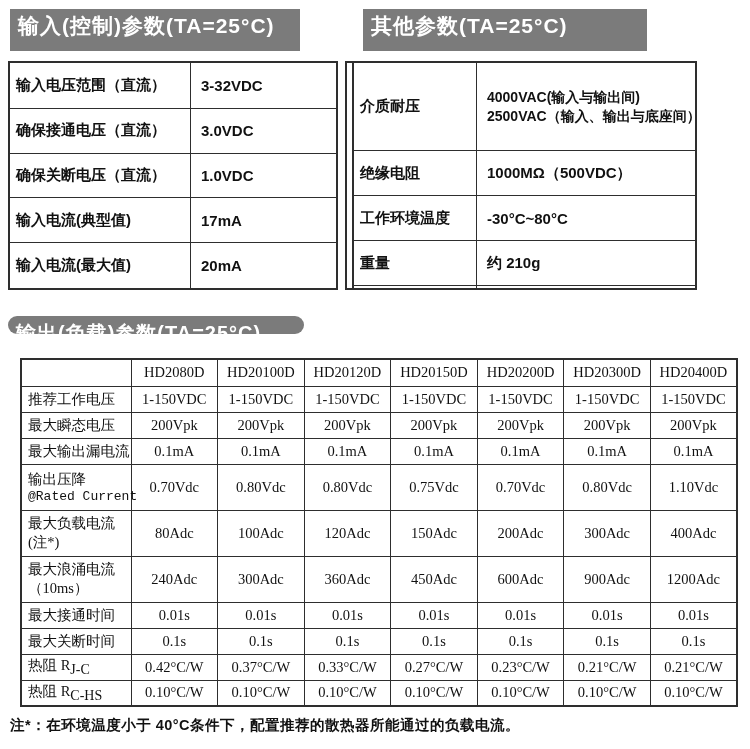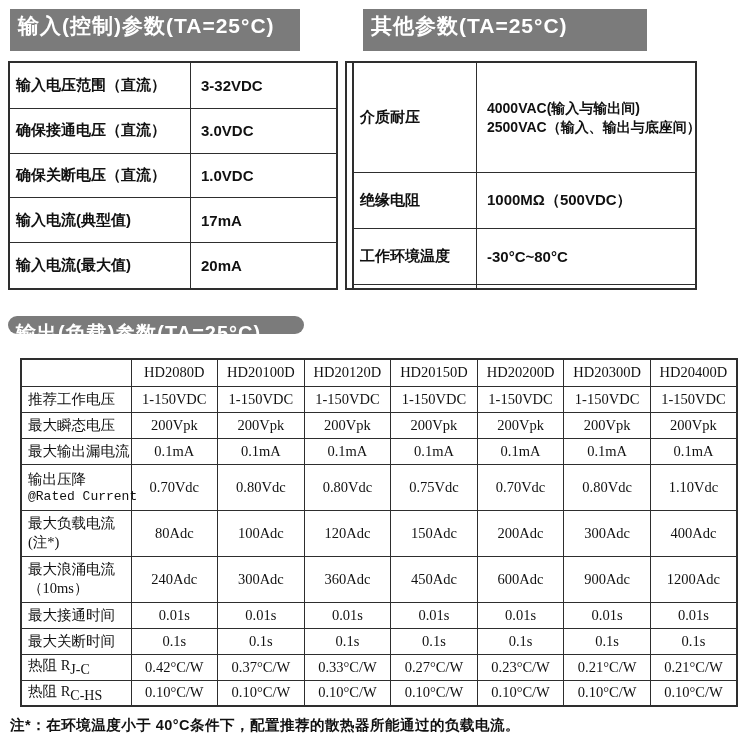--- a/index.html
+++ b/index.html
@@ -104,20 +104,24 @@
             <div class="vline">2500VAC（输入、输出与底座间）</div>
           </td>
         </tr>
         <tr>
           <td class="lbl">绝缘电阻</td>
           <td class="val">1000MΩ（500VDC）</td>
         </tr>
         <tr>
           <td class="lbl">工作环境温度</td>
           <td class="val">-30°C~80°C</td>
+        </tr>
+        <tr>
+          <td class="lbl">重量</td>
+          <td class="val">约 210g</td>
         </tr>
         <tr>
           <td class="lbl"></td>
           <td class="val"></td>
         </tr>
       </tbody>
   </table>
 
   <div id="title-output" class="section-title">输出(负载)参数(TA=25°C)</div>
 

